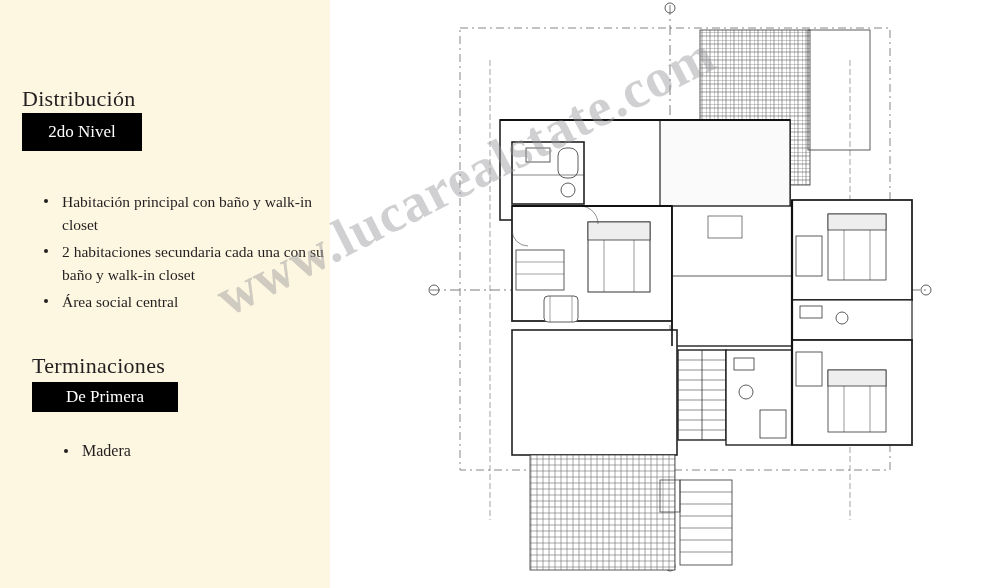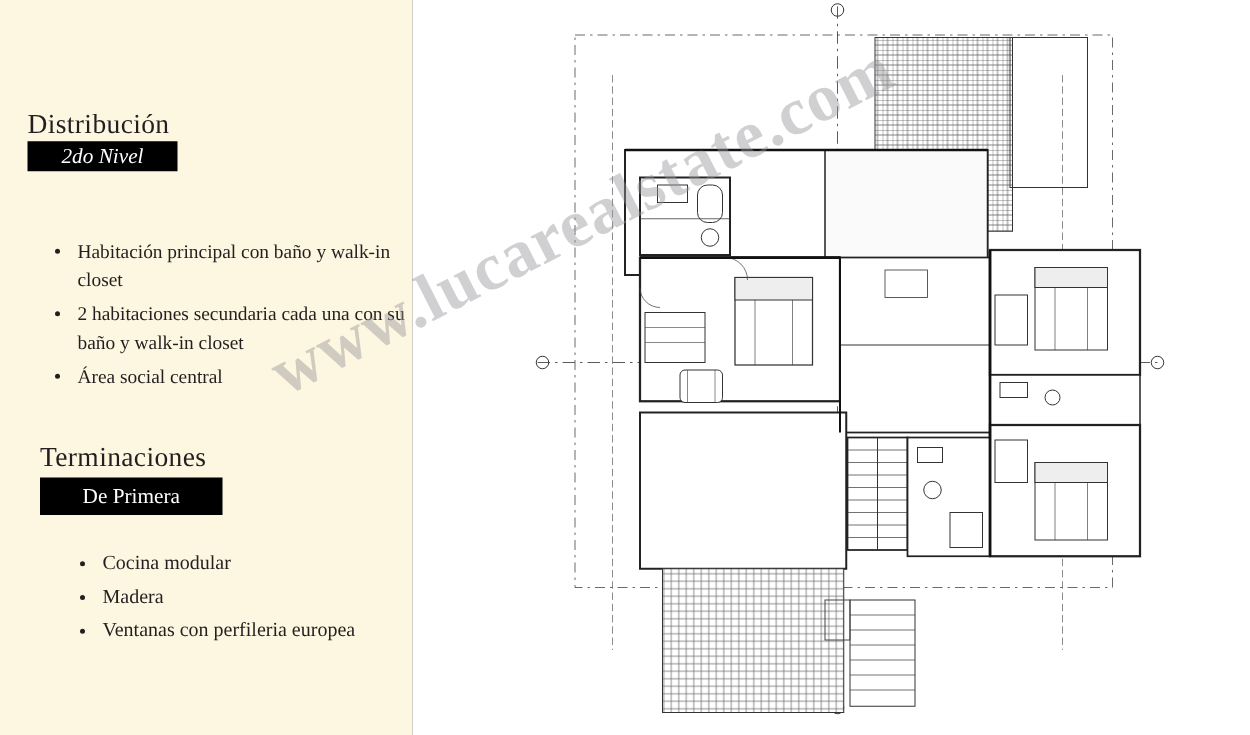--- a/index.html
+++ b/index.html
@@ -43,22 +43,21 @@
     font-size: 17px;
     font-family: "Liberation Serif", serif;
     display: flex;
     align-items: center;
     justify-content: center;
   }
   #tag-nivel {
     left: 22px;
     top: 113px;
     width: 120px;
-    height: 24px;
-    font-style: italic;
+    height: 38px;
   }
   #tag-primera {
     left: 32px;
     top: 382px;
     width: 146px;
     height: 30px;
   }
 
   .bullet-list {
     position: absolute;
@@ -144,23 +143,21 @@
       <li class="bullet-item">Habitación principal con baño y walk-in closet</li>
       <li class="bullet-item">2 habitaciones secundaria cada una con su baño y walk-in closet</li>
       <li class="bullet-item">Área social central</li>
     </ul>
 
     <div class="section-title" id="title-terminaciones">Terminaciones</div>
 
     <div class="black-tag" id="tag-primera">De Primera</div>
 
     <ul class="bullet-list" id="list-terminaciones">
-      <li class="bullet-item">Cocina modular</li>
       <li class="bullet-item">Madera</li>
-      <li class="bullet-item">Ventanas con perfileria europea</li>
     </ul>
   </div>
 
   <div class="plan-area">
     <svg class="plan-svg" width="670" height="588" viewBox="0 0 670 588">
       <defs>
         <pattern id="hatchTiles" width="8" height="8" patternUnits="userSpaceOnUse">
           <rect width="8" height="8" fill="#ffffff"></rect>
           <path d="M0 0 H8 M0 4 H8 M0 0 V8 M4 0 V8" stroke="#5a5a5a" stroke-width="0.6"></path>
         </pattern>

